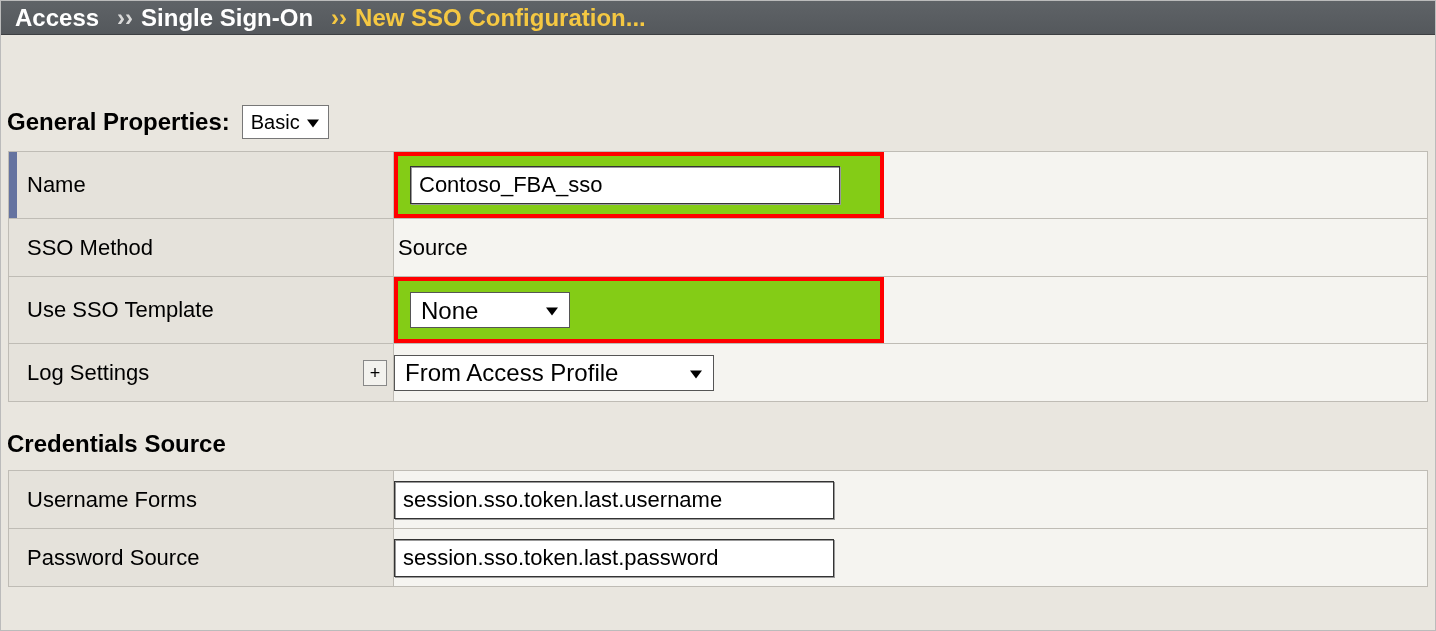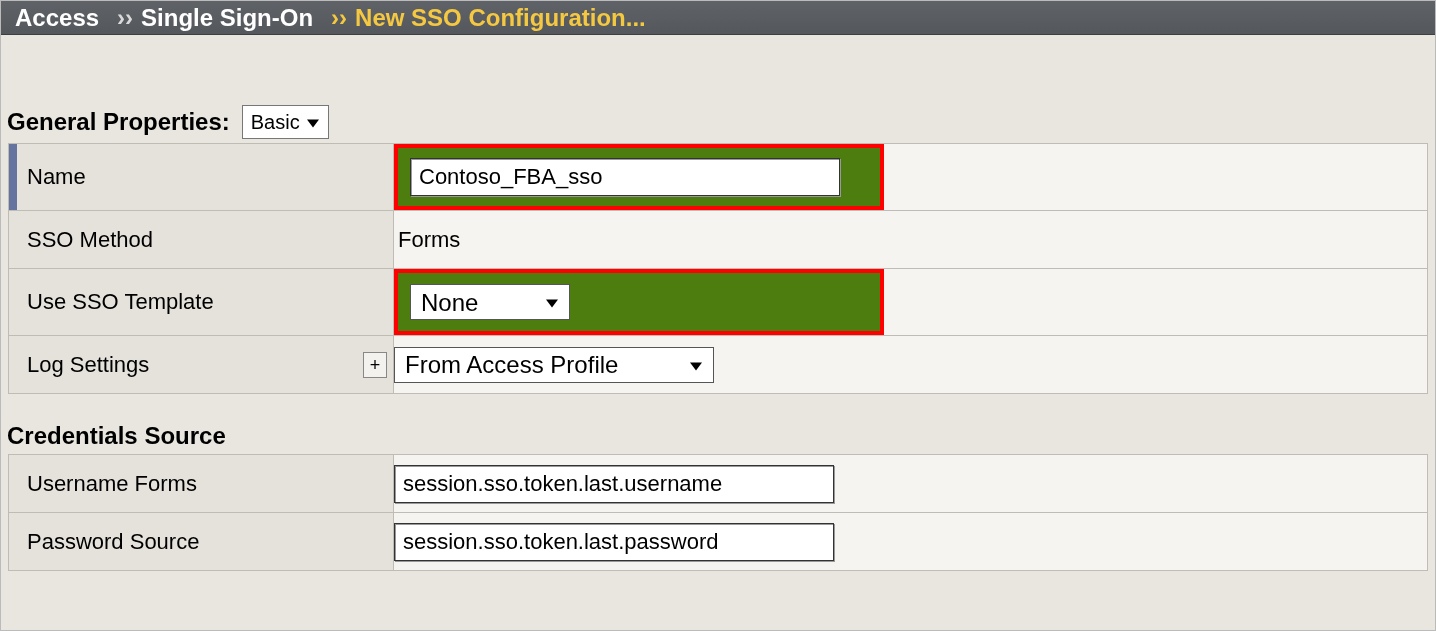--- a/index.html
+++ b/index.html
@@ -31,21 +31,21 @@
   .breadcrumb-bar .sep {
     margin: 0 8px;
     font-weight: bold;
     color: #d9d9d9;
   }
   .breadcrumb-bar .current { color: #f5c842; }
 
   .section-header {
     display: flex;
     align-items: center;
-    padding: 28px 6px 4px 6px;
+    padding: 28px 6px 12px 6px;
   }
   .section-header.first { padding-top: 70px; }
   .section-header-label {
     font-size: 24px;
     font-weight: bold;
   }
   .section-header select {
     margin-left: 12px;
     height: 34px;
     font-size: 20px;
@@ -111,21 +111,21 @@
     position: relative;
     padding-left: 10px;
   }
   tr.highlight td.value-cell { padding-left: 0; }
 
   .red-box {
     border: 4px solid #ff0000;
     display: inline-flex;
     align-items: center;
     padding: 10px 12px;
-    background: #4d7c0f;
+    background: #84cc16;
     margin-left: 0;
     width: 490px;
     height: 66px;
   }
   tr.highlight { height: 70px; }
 
   input.text-input {
     font-size: 22px;
     height: 38px;
     padding: 2px 8px;
@@ -214,21 +214,21 @@
         <div class="red-box">
           <input class="text-input" type="text" value="Contoso_FBA_sso" style="">
         </div>
       </td>
     </tr>
     <tr>
       <td class="label-cell">
         <div class="label-inner">SSO Method</div>
       </td>
       <td class="value-cell">
-        <span class="static-text">Forms</span>
+        <span class="static-text">Source</span>
       </td>
     </tr>
     <tr class="highlight">
       <td class="label-cell">
         <div class="label-inner">Use SSO Template</div>
       </td>
       <td class="value-cell">
         <div class="red-box">
           <span class="inline-select-wrap">
             <select class="inline-select" style="width:160px;">

